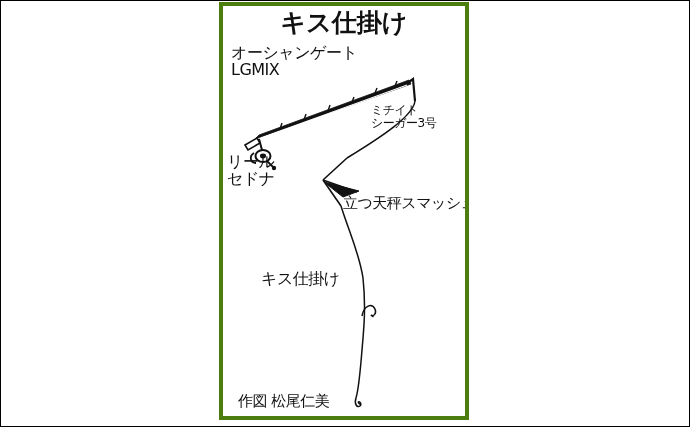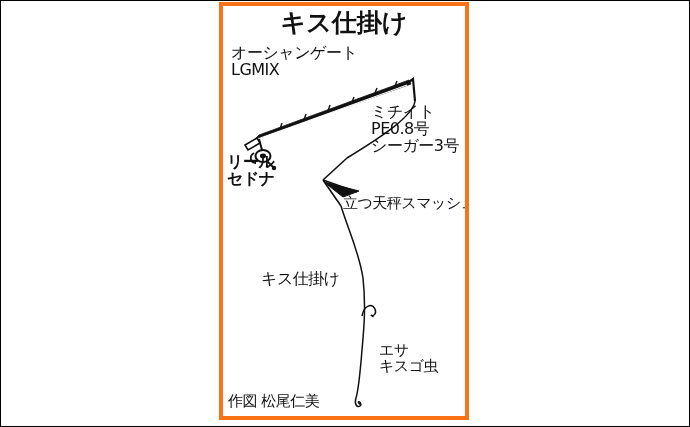--- a/index.html
+++ b/index.html
@@ -22,21 +22,21 @@
     border: 1px solid #000000;
   }
   
   #panel {
     position: absolute;
     left: 218px;
     top: 1px;
     width: 250px;
     height: 418px;
     box-sizing: border-box;
-    border: 4px solid #f97316;
+    border: 4px solid #4d7c0f;
     background: #ffffff;
     overflow: hidden;
   }
   #panel-inner {
     position: absolute;
     inset: 0;
   }
   .art {
     position: absolute;
     left: 0;
@@ -62,46 +62,45 @@
     letter-spacing: 0px;
   }
   #rod-label {
     left: 8px;
     top: 39px;
     font-size: 16px;
   }
   #line-label {
     left: 148px;
     top: 98px;
-    font-size: 16px;
+    font-size: 12px;
   }
   #reel-label {
     left: 4px;
     top: 148px;
     font-size: 16px;
-    font-weight: bold;
   }
   #tenbin-label {
     left: 120px;
     top: 190px;
     font-size: 15px;
   }
   #rig-label {
     left: 38px;
     top: 265px;
     font-size: 16px;
     text-align: right;
   }
   #bait-label {
     left: 156px;
     top: 337px;
     font-size: 15px;
   }
   #credit-label {
-    left: 5px;
+    left: 15px;
     top: 388px;
     font-size: 15px;
   }
   .txt div { display: block; }
 </style>
 </head>
 <body>
 
 <div id="page">
 
@@ -165,38 +164,33 @@
 
       <div class="txt" id="title">キス仕掛け</div>
 
       <div class="txt" id="rod-label">
         <div>オーシャンゲート</div>
         <div>LGMIX</div>
       </div>
 
       <div class="txt" id="line-label">
         <div>ミチイト</div>
-        <div>PE0.8号</div>
         <div>シーガー3号</div>
       </div>
 
       <div class="txt" id="reel-label">
         <div>リール</div>
         <div>セドナ</div>
       </div>
 
       <div class="txt" id="tenbin-label">立つ天秤スマッシュ</div>
 
       <div class="txt" id="rig-label">
         <div>キス仕掛け</div>
       </div>
 
-      <div class="txt" id="bait-label">
-        <div>エサ</div>
-        <div>キスゴ虫</div>
-      </div>
 
       <div class="txt" id="credit-label">作図 松尾仁美</div>
 
     </div>
   </div>
 
 </div>
 
 </body></html>

